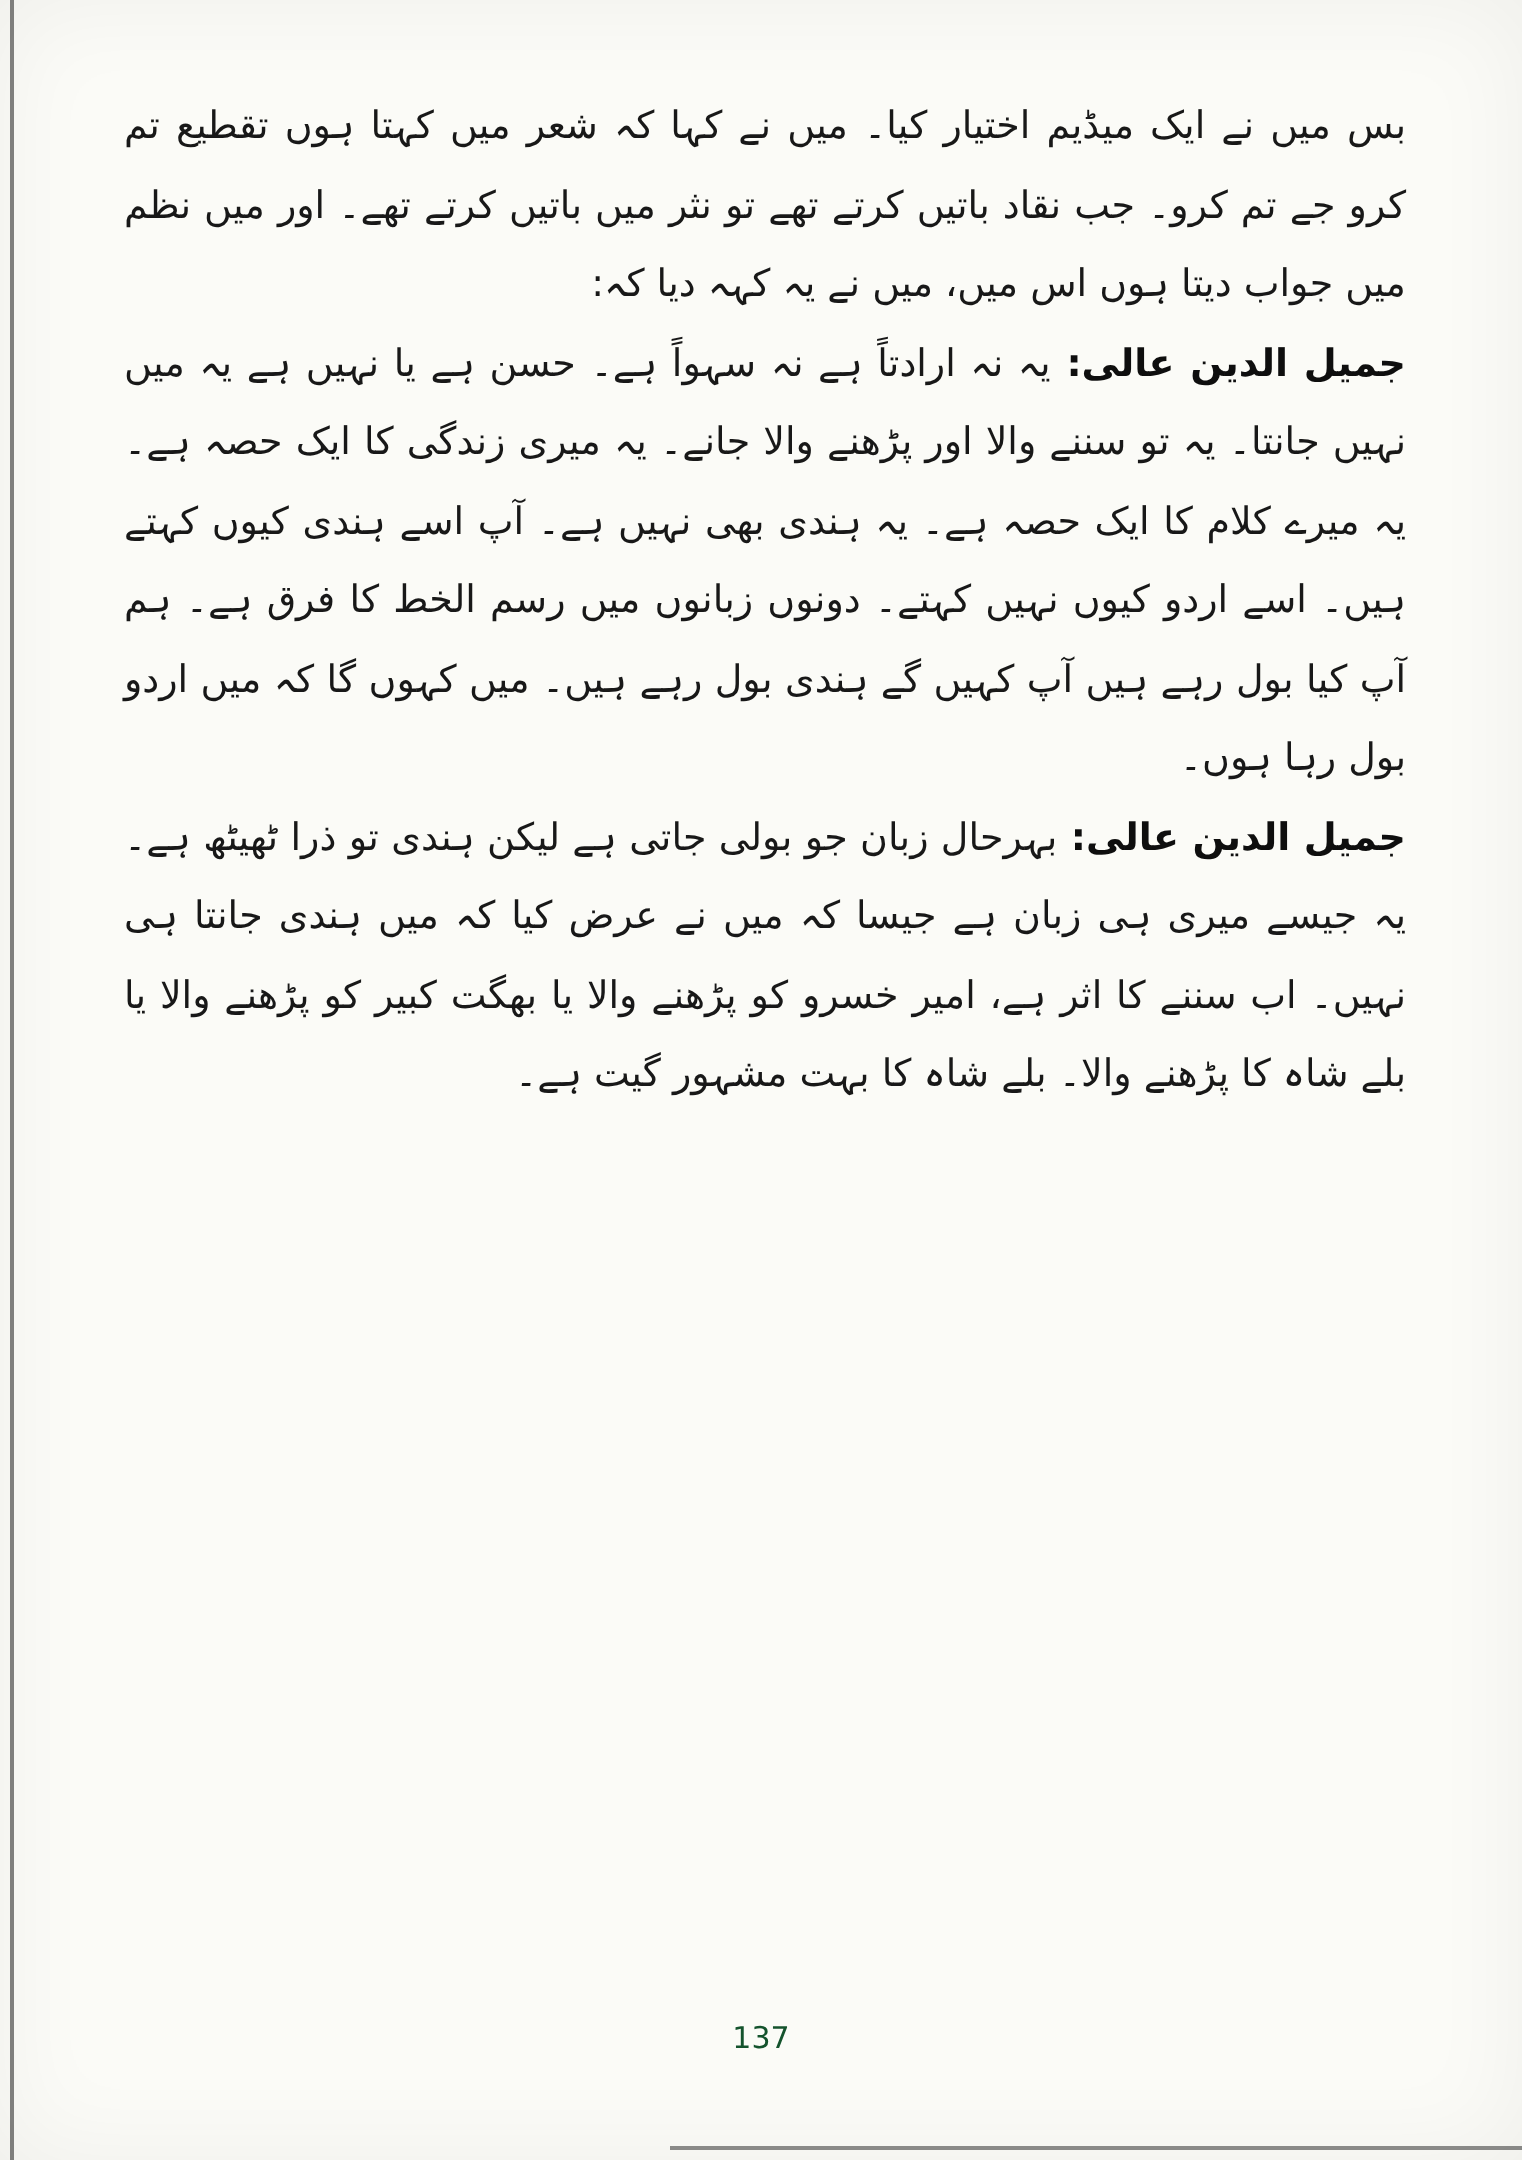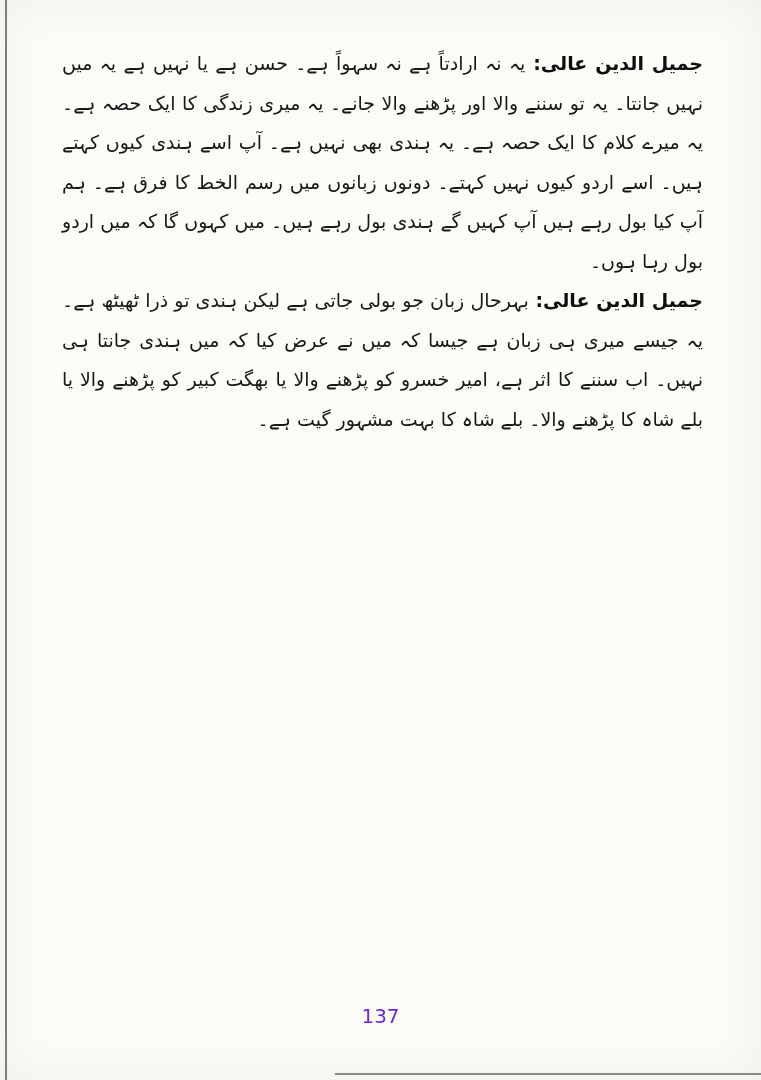--- a/index.html
+++ b/index.html
@@ -49,31 +49,32 @@
   .speaker {
     font-weight: bold;
     color: #0e0e0e;
   }
   .page-number {
     position: absolute;
     bottom: 52px;
     left: 0;
     width: 100%;
     text-align: center;
-    font-size: 20px;
-    color: #6d28d9;
+    font-size: 15px;
+    color: #14532d;
     font-family: "DejaVu Sans", sans-serif;
   }
 </style>
 </head>
 <body>
 
 <div class="scan-page">
   <div class="scan-edge-left"></div>
   <div class="scan-edge-bottom"></div>
 
   <div class="text-block" id="content">
+      <div class="block body"><span>بس میں نے ایک میڈیم اختیار کیا۔ میں نے کہا کہ شعر میں کہتا ہوں تقطیع تم کرو جے تم کرو۔ جب نقاد باتیں کرتے تھے تو نثر میں باتیں کرتے تھے۔ اور میں نظم میں جواب دیتا ہوں اس میں، میں نے یہ کہہ دیا کہ:</span></div>
       <div class="block dialog"><span class="speaker">جمیل الدین عالی: </span><span>یہ نہ ارادتاً ہے نہ سہواً ہے۔ حسن ہے یا نہیں ہے یہ میں نہیں جانتا۔ یہ تو سننے والا اور پڑھنے والا جانے۔ یہ میری زندگی کا ایک حصہ ہے۔ یہ میرے کلام کا ایک حصہ ہے۔ یہ ہندی بھی نہیں ہے۔ آپ اسے ہندی کیوں کہتے ہیں۔ اسے اردو کیوں نہیں کہتے۔ دونوں زبانوں میں رسم الخط کا فرق ہے۔ ہم آپ کیا بول رہے ہیں آپ کہیں گے ہندی بول رہے ہیں۔ میں کہوں گا کہ میں اردو بول رہا ہوں۔</span></div>
       <div class="block dialog"><span class="speaker">جمیل الدین عالی: </span><span>بہرحال زبان جو بولی جاتی ہے لیکن ہندی تو ذرا ٹھیٹھ ہے۔ یہ جیسے میری ہی زبان ہے جیسا کہ میں نے عرض کیا کہ میں ہندی جانتا ہی نہیں۔ اب سننے کا اثر ہے، امیر خسرو کو پڑھنے والا یا بھگت کبیر کو پڑھنے والا یا بلے شاہ کا پڑھنے والا۔ بلے شاہ کا بہت مشہور گیت ہے۔</span></div>
     </div>
 
   <div class="page-number">137</div>
 </div>
 
 </body></html>

